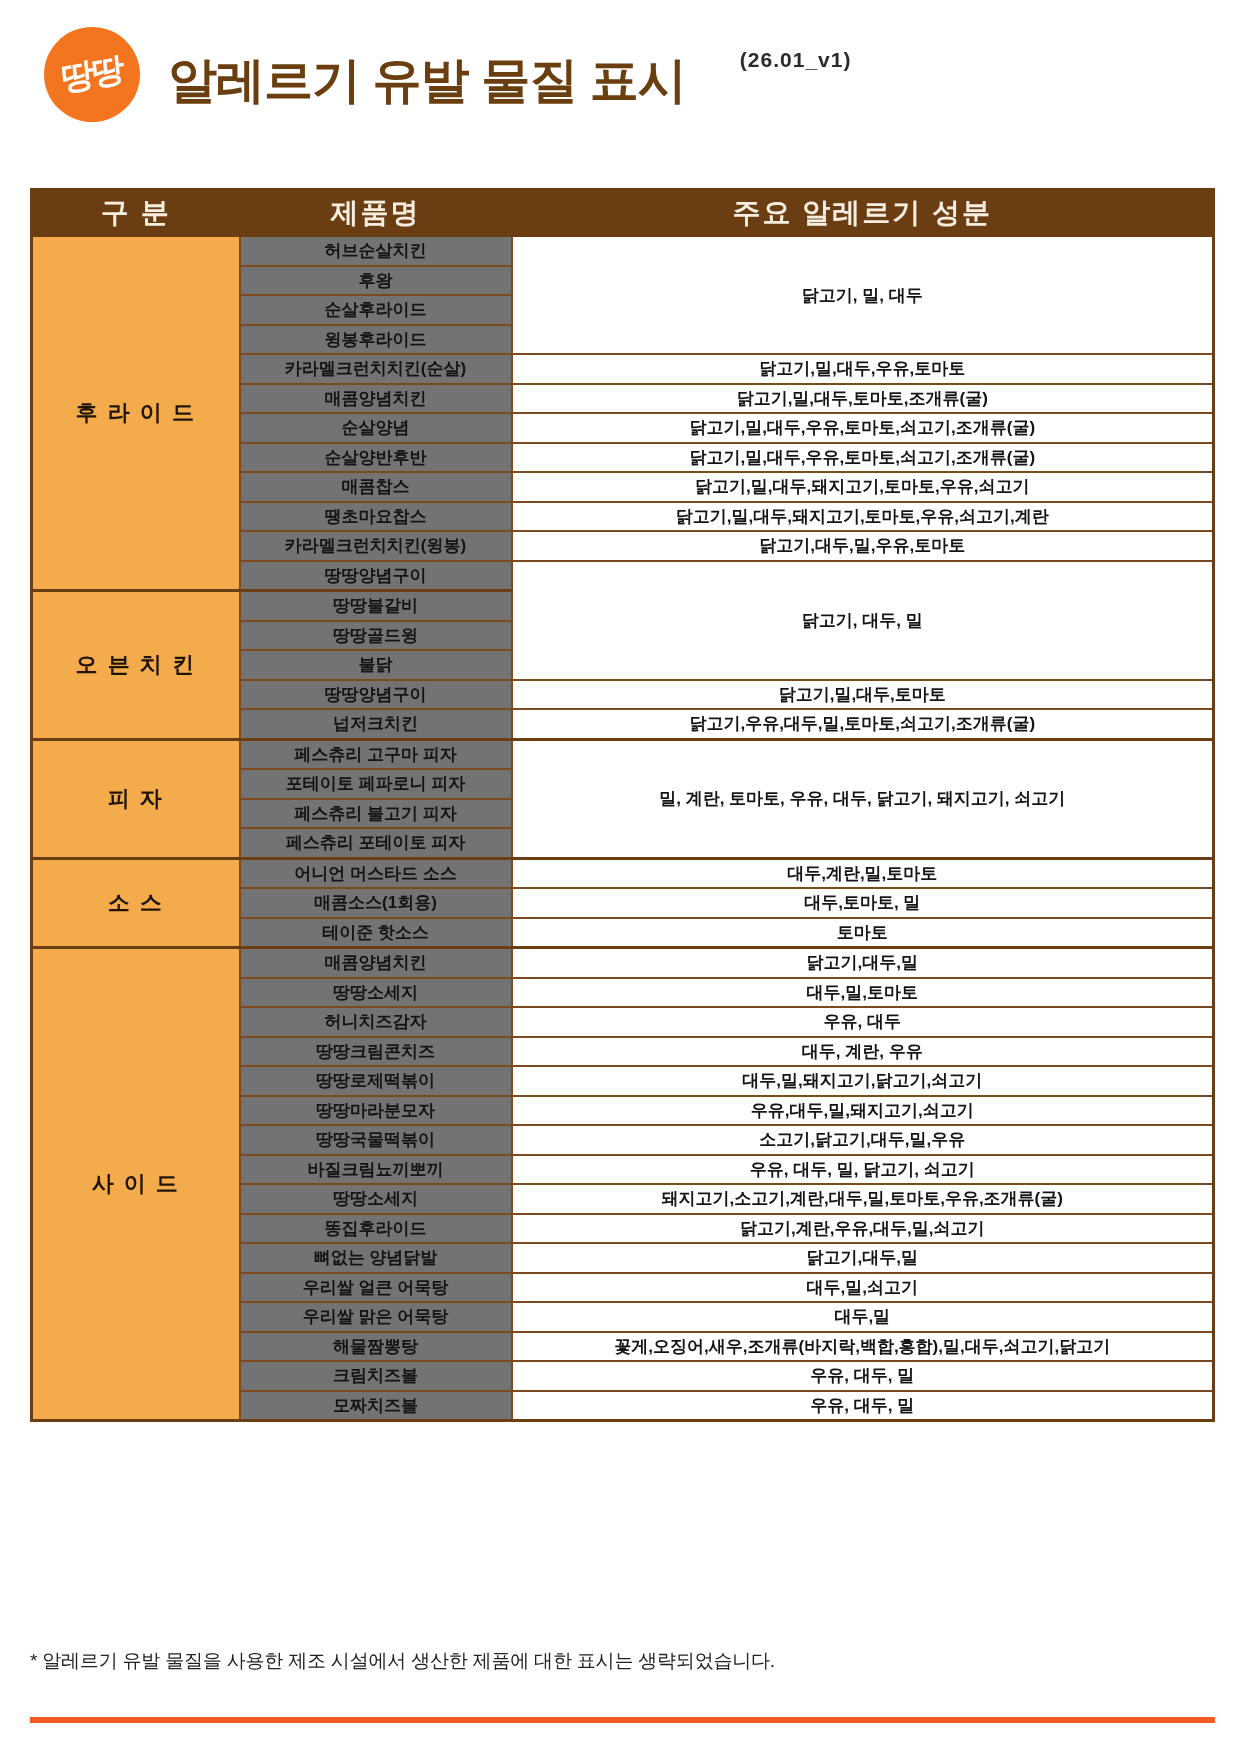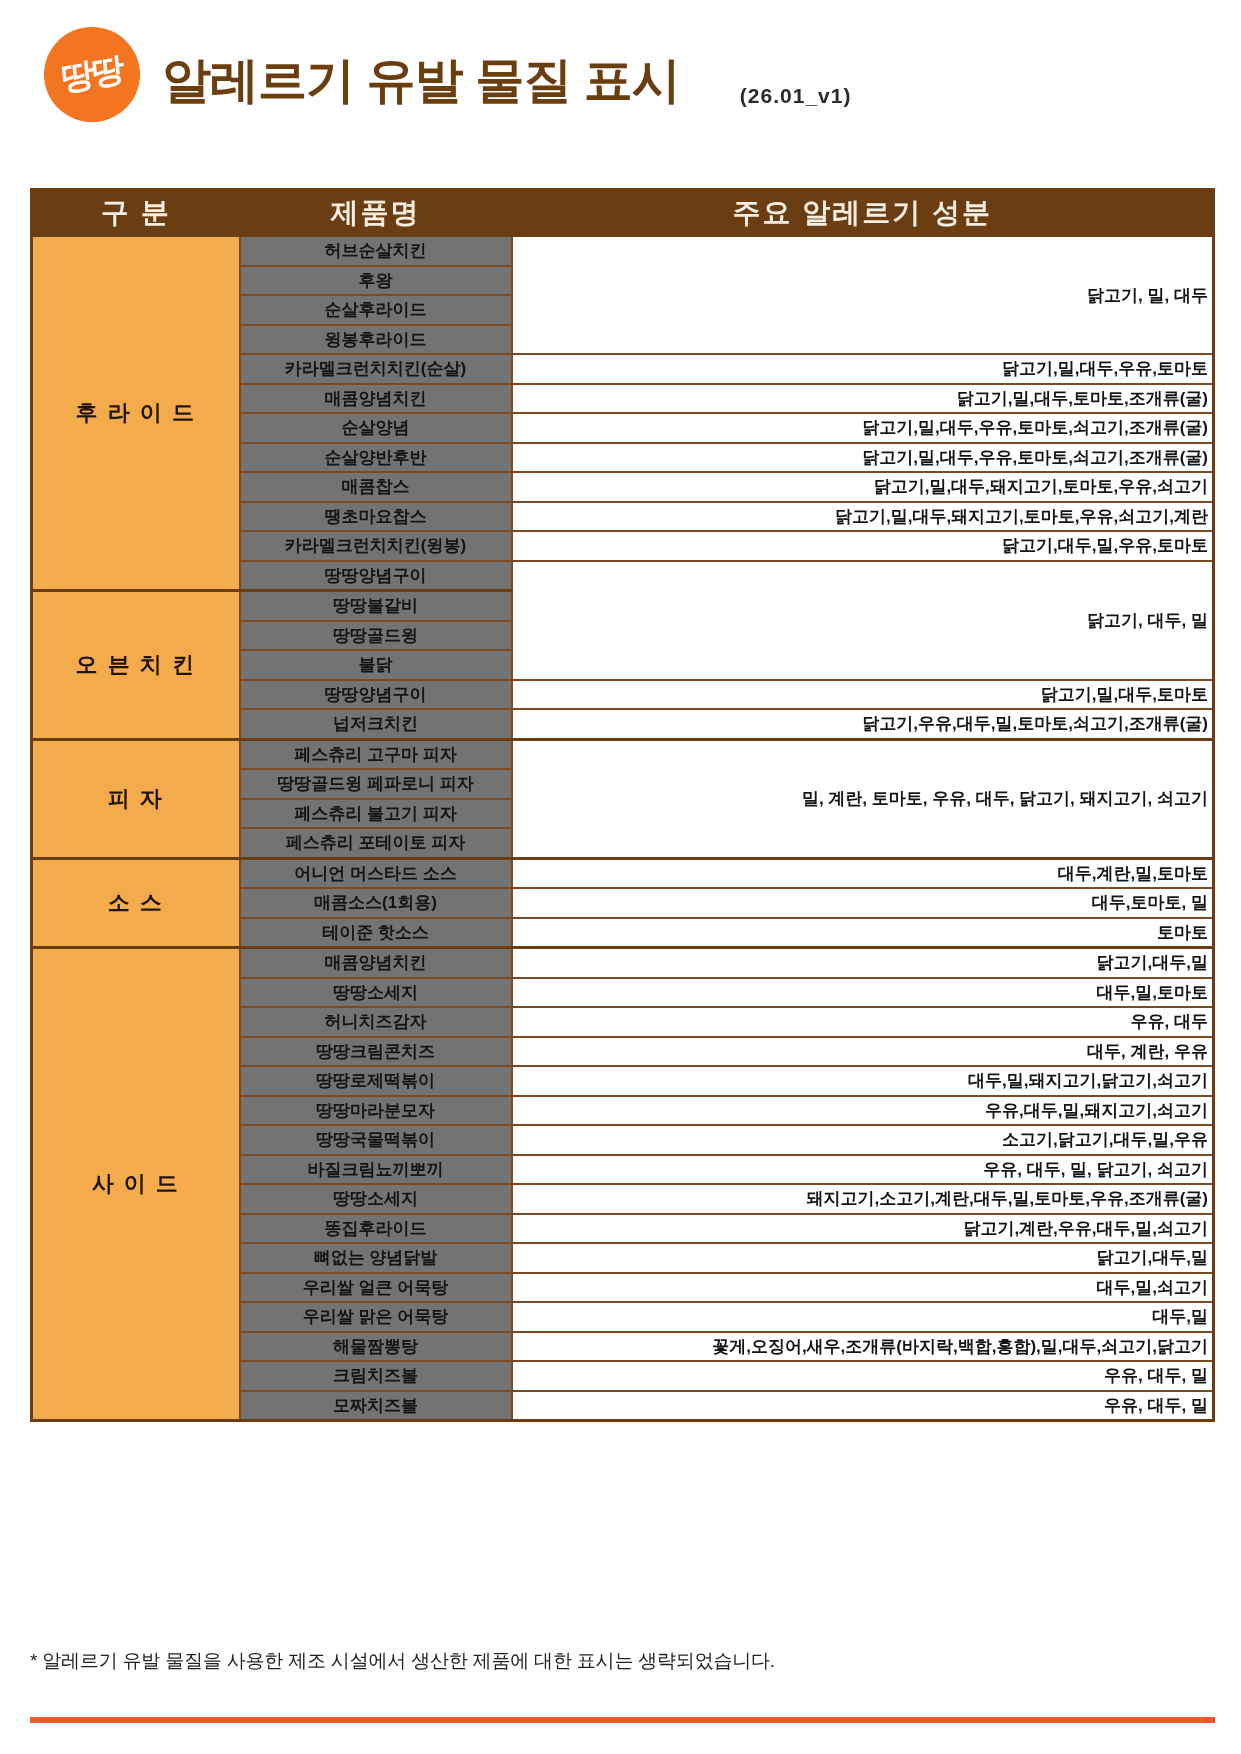--- a/index.html
+++ b/index.html
@@ -17,22 +17,22 @@
     width:96px;height:95px;border-radius:50%;
     background:#f4751f;
     display:flex;align-items:center;justify-content:center;
   }
   .logo span{
     color:#fff;font-weight:900;font-size:33px;
     transform:rotate(-10deg) skewX(-4deg);
     letter-spacing:-2px;white-space:nowrap;
   }
   .title-wrap{
-    position:absolute;left:162px;top:48px;
-    display:flex;align-items:flex-end;gap:28px;white-space:nowrap;
+    position:absolute;left:168px;top:48px;
+    display:flex;align-items:flex-start;gap:22px;white-space:nowrap;
   }
   .title{
     font-size:49px;font-weight:900;color:#6a3e0e;
     letter-spacing:-1px;
   }
   .version{
     font-size:21px;font-weight:700;color:#2b2b2b;
     padding-bottom:6px;letter-spacing:1px;margin-left:32px;
   }
   
@@ -56,21 +56,21 @@
     text-align:center;vertical-align:middle;
     font-size:17px;font-weight:700;color:#141414;
     padding:0 4px;overflow:hidden;white-space:nowrap;
   }
   .tbl td.cat{
     background:#f3ab4c;
     font-size:22px;font-weight:700;color:#201408;
     letter-spacing:2px;
   }
   .tbl td.prod{background:#737373;}
-  .tbl td.alg{background:#ffffff;text-align:right;}
+  .tbl td.alg{background:#ffffff;}
   .tbl td.sec{border-top:3px solid #6a3e12;}
   
   .footnote{
     position:absolute;left:30px;top:1648px;
     font-size:19px;font-weight:400;color:#222;
     letter-spacing:-0.2px;
   }
   .rule{
     position:absolute;left:30px;top:1717px;
     width:1185px;height:6px;background:#f15a24;
@@ -167,21 +167,21 @@
         <tr>
           <td class="prod">넙저크치킨</td>
           <td class="alg">닭고기,우유,대두,밀,토마토,쇠고기,조개류(굴)</td>
         </tr>
         <tr>
           <td class="cat sec" rowspan="4">피 자</td>
           <td class="prod sec">페스츄리 고구마 피자</td>
           <td class="alg sec" rowspan="4">밀, 계란, 토마토, 우유, 대두, 닭고기, 돼지고기, 쇠고기</td>
         </tr>
         <tr>
-          <td class="prod">땅땅골드윙 페파로니 피자</td>
+          <td class="prod">포테이토 페파로니 피자</td>
         </tr>
         <tr>
           <td class="prod">페스츄리 불고기 피자</td>
         </tr>
         <tr>
           <td class="prod">페스츄리 포테이토 피자</td>
         </tr>
         <tr>
           <td class="cat sec" rowspan="3">소 스</td>
           <td class="prod sec">어니언 머스타드 소스</td>

